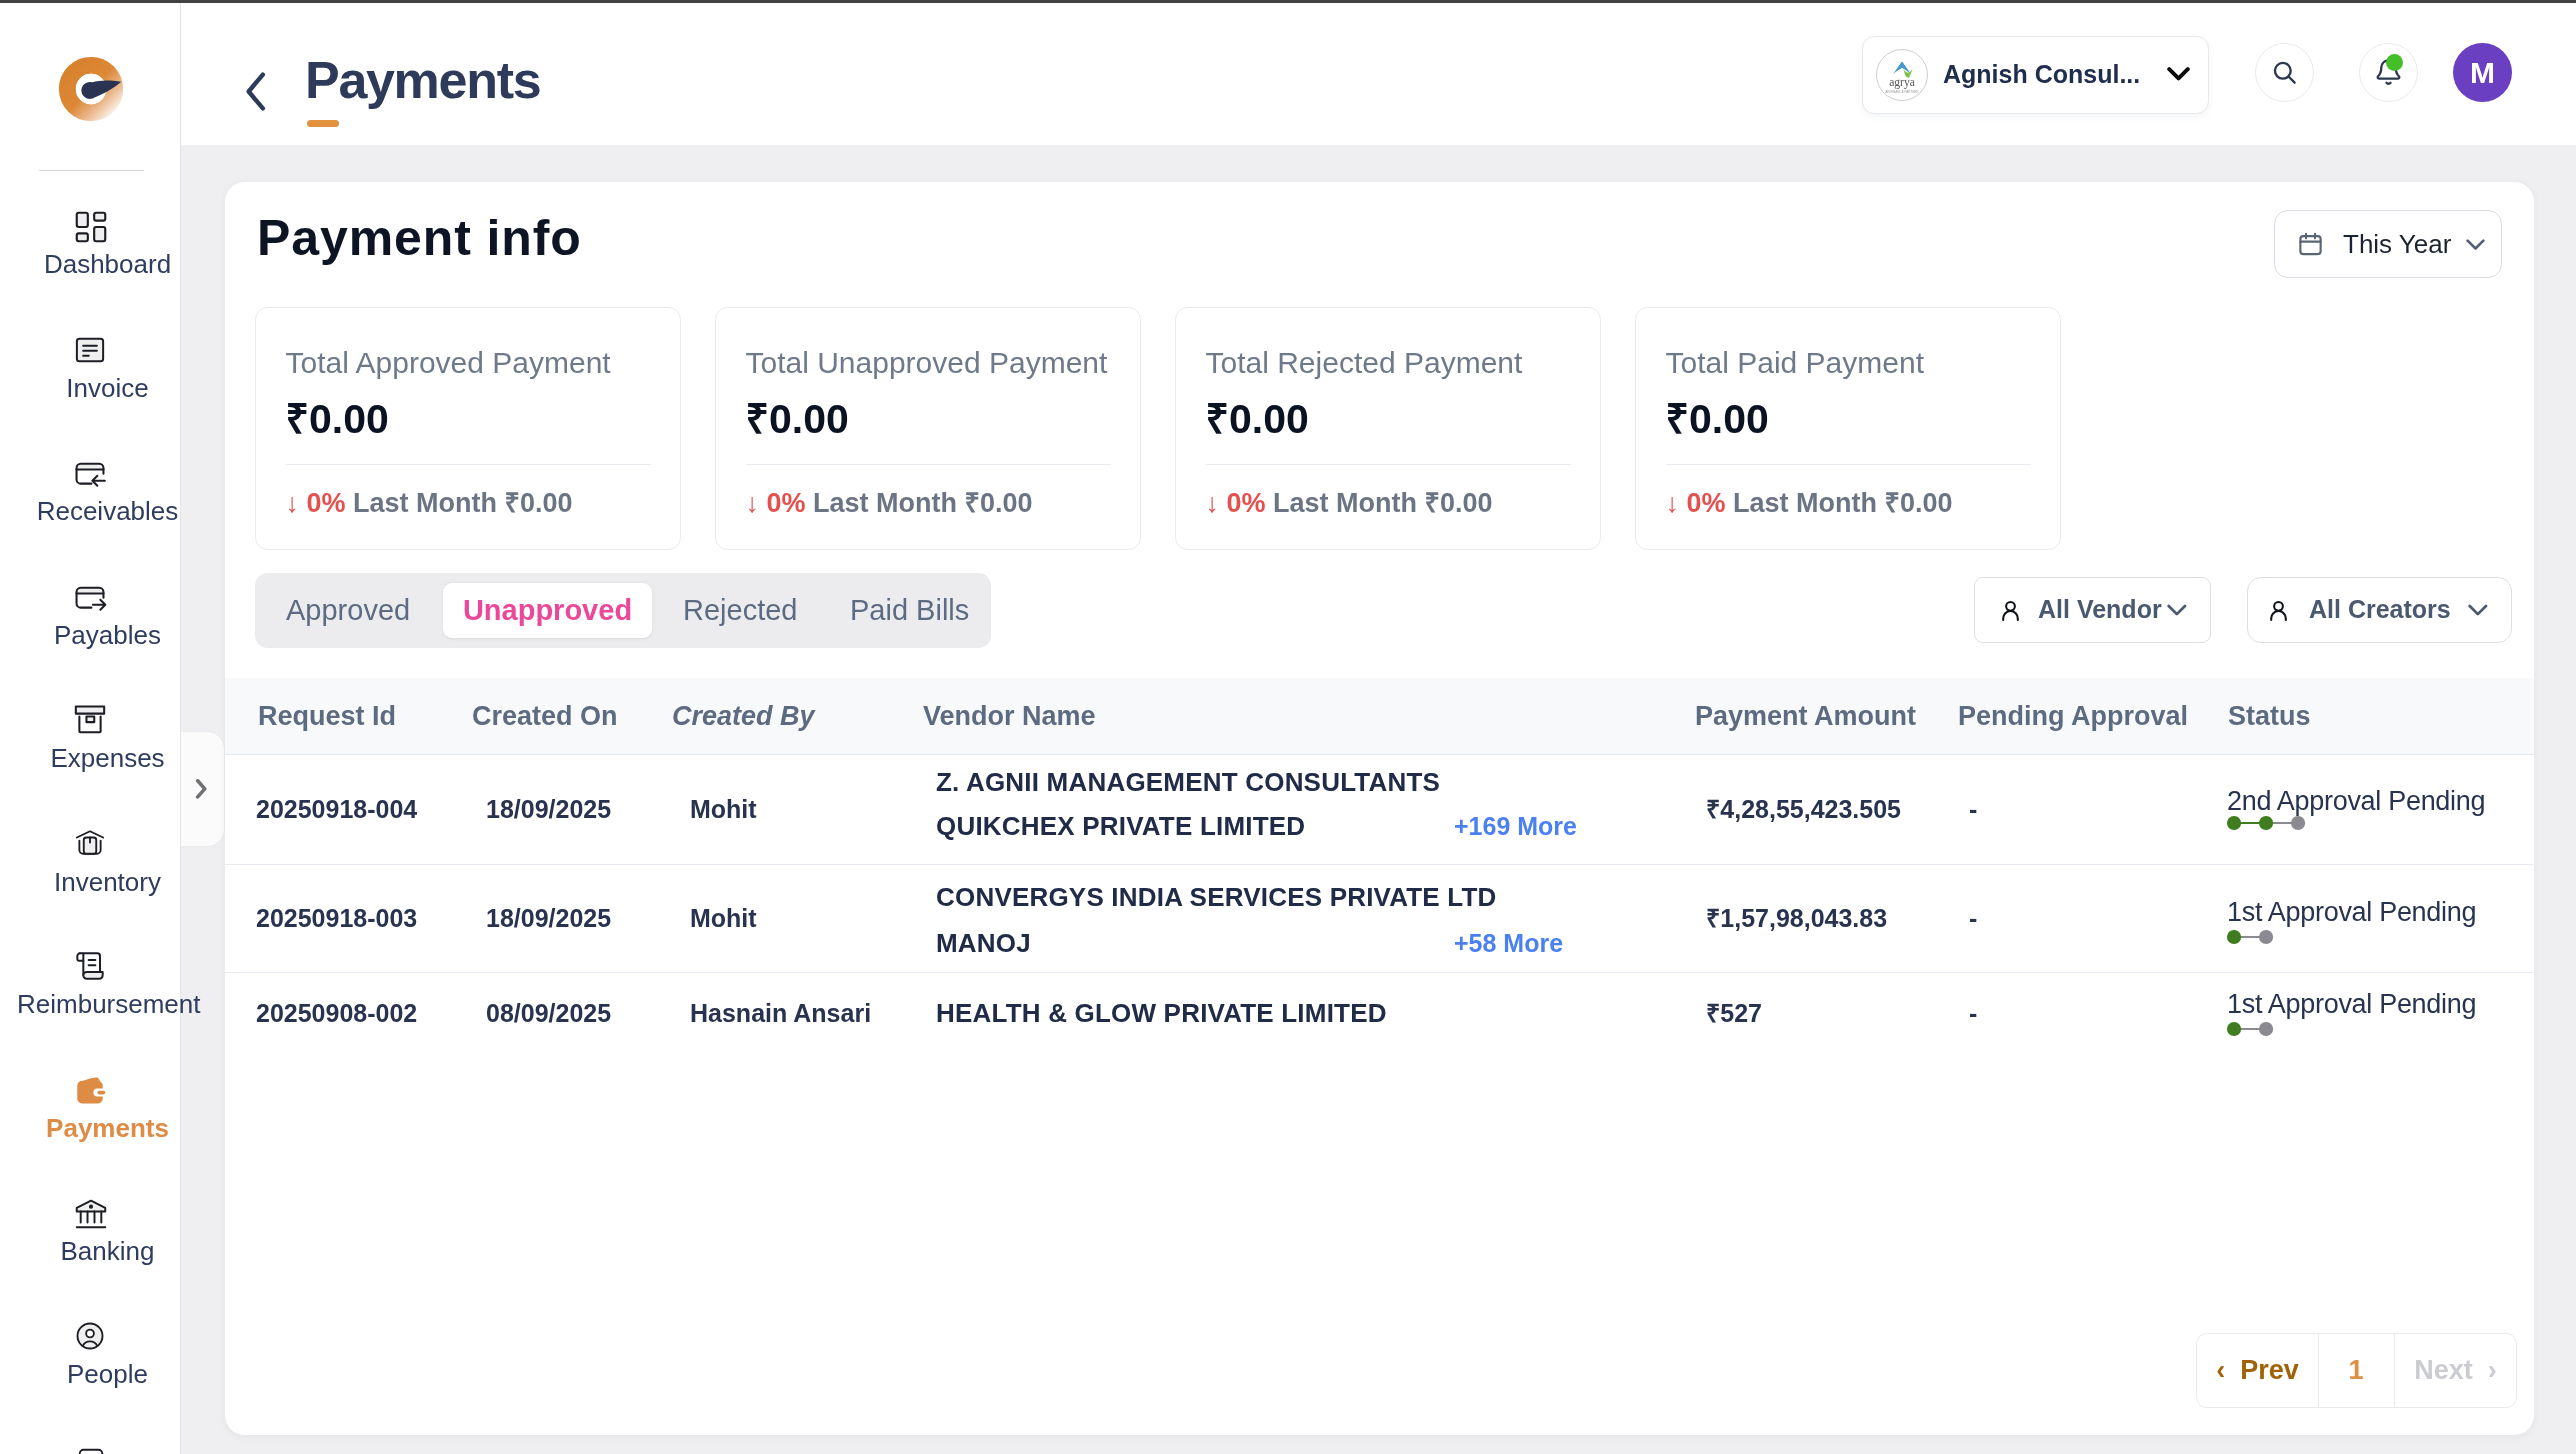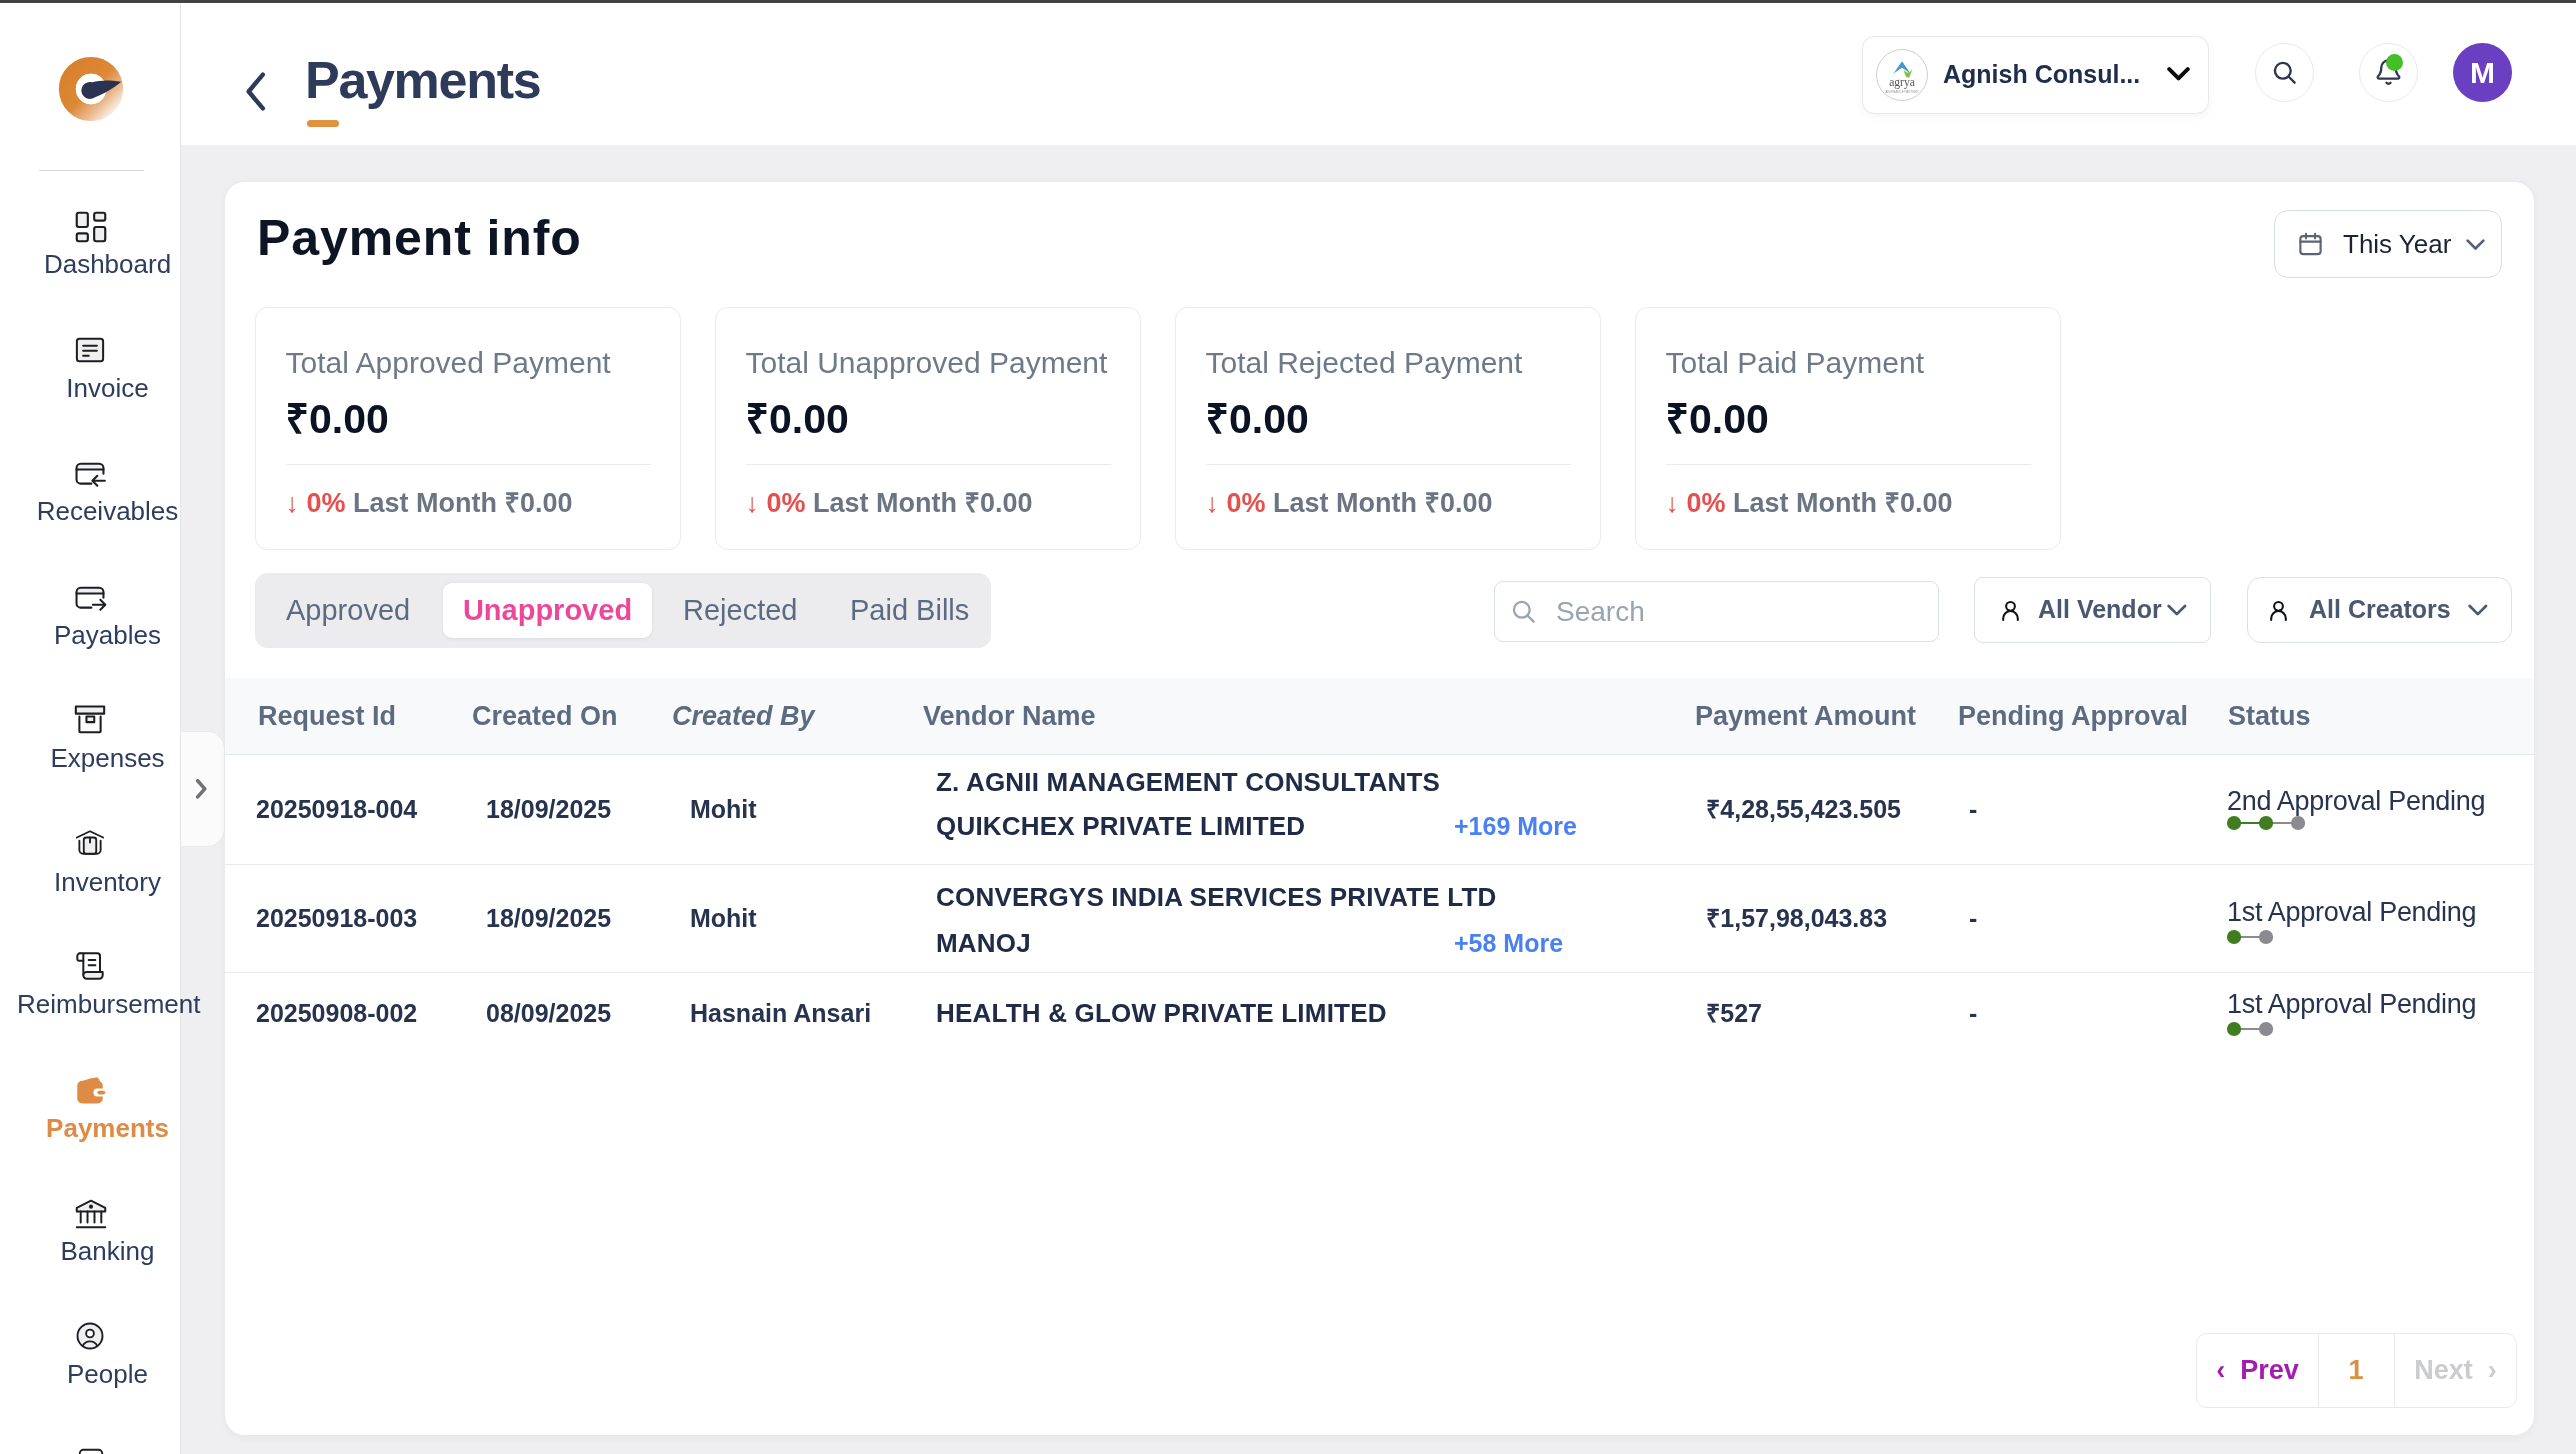--- a/index.html
+++ b/index.html
@@ -215,27 +215,20 @@
     <div class="b"><span class="red">↓ 0%</span> <span style="font-weight:bold;">Last Month ₹0.00</span></div>
   </div>
 
   <div class="abs" style="left:30px;top:391px;width:736px;height:75px;background:#ececef;border-radius:12.5px;">
     <div class="abs" style="left:31px;top:0;height:75px;line-height:75px;font-size:29px;font-weight:500;color:#5c6a82;">Approved</div>
     <div class="abs" style="left:188px;top:9.8px;width:209px;height:55px;background:#fff;border-radius:9px;box-shadow:0 0.9px 3.6px rgba(0,0,0,0.07);text-align:center;line-height:55px;font-size:29px;font-weight:600;color:#ec4899;">Unapproved</div>
     <div class="abs" style="left:428px;top:0;height:75px;line-height:75px;font-size:29px;font-weight:500;color:#5c6a82;">Rejected</div>
     <div class="abs" style="left:595px;top:0;height:75px;line-height:75px;font-size:29px;font-weight:500;color:#5c6a82;">Paid Bills</div>
   </div>
 
-  <div class="abs" style="left:1269px;top:399px;width:443px;height:59px;border:1.8px solid #dbdfe6;border-radius:9px;background:#fff;">
-    <svg class="abs" style="left:15px;top:16px;" width="27" height="27" viewBox="0 0 24 24" fill="none" stroke="#9aa3b2" stroke-width="2" stroke-linecap="round">
-        <circle cx="10.5" cy="10.5" r="7"></circle>
-        <path d="M16 16 L21 21"></path>
-      </svg>
-    <div class="abs" style="left:61px;top:14.3px;font-size:28px;color:#9aa3b2;">Search</div>
-  </div>
 
   <div class="abs" style="left:1749px;top:395px;width:235px;height:64px;border:1.8px solid #dbdfe6;border-radius:9px;background:#fff;">
     <svg class="abs" style="left:23px;top:19px;" width="25" height="27" viewBox="0 0 24 24" fill="none" stroke="#11131a" stroke-width="2" stroke-linecap="round">
         <circle cx="12" cy="8" r="4.2"></circle>
         <path d="M5 21 v-1.5 a7 7 0 0 1 14 0 V21"></path>
       </svg>
     <div class="abs" style="left:63px;top:17px;font-size:25px;font-weight:600;color:#4a5870;">All Vendor</div>
     <svg class="abs" style="left:192px;top:26px;" width="19.7" height="12.5" viewBox="0 0 23 14" fill="none">
         <path d="M2 2 L11.5 11.5 L21 2" stroke="#4a5870" stroke-width="3.2" stroke-linecap="round" stroke-linejoin="round"></path>
       </svg>
@@ -304,18 +297,18 @@
   <div class="stx" style="left:2002px;top:809px;">1st Approval Pending</div>
   <svg class="abs" style="left:2001px;top:839px;" width="89" height="16" viewBox="0 0 100 18">
     <line x1="9" y1="9" x2="45" y2="9" stroke="#8a8a90" stroke-width="2.5"></line>
     <circle cx="9" cy="9" r="8" fill="#3f7d20"></circle>
       <circle cx="45" cy="9" r="8" fill="#8a8a90"></circle>
   </svg>
 
   <div class="abs" style="left:1971px;top:1151px;width:319px;height:73px;border:1.8px solid #e9e9ed;border-radius:10.7px;background:#fff;">
     <div class="abs" style="left:121px;top:0;width:0.9px;height:73px;background:#e9e9ed;"></div>
     <div class="abs" style="left:197px;top:0;width:0.9px;height:73px;background:#e9e9ed;"></div>
-    <div class="abs" style="left:0;top:0;width:121px;height:73px;line-height:73px;text-align:center;font-size:27px;font-weight:600;color:#a21caf;">‹&nbsp; Prev</div>
+    <div class="abs" style="left:0;top:0;width:121px;height:73px;line-height:73px;text-align:center;font-size:27px;font-weight:600;color:#a16207;">‹&nbsp; Prev</div>
     <div class="abs" style="left:121px;top:0;width:76px;height:73px;line-height:73px;text-align:center;font-size:27px;font-weight:bold;color:#dd8f42;">1</div>
     <div class="abs" style="left:197px;top:0;width:123px;height:73px;line-height:73px;text-align:center;font-size:27px;font-weight:600;color:#cbccd0;">Next &nbsp;›</div>
   </div>
 </div>
 
 
 </body></html>

